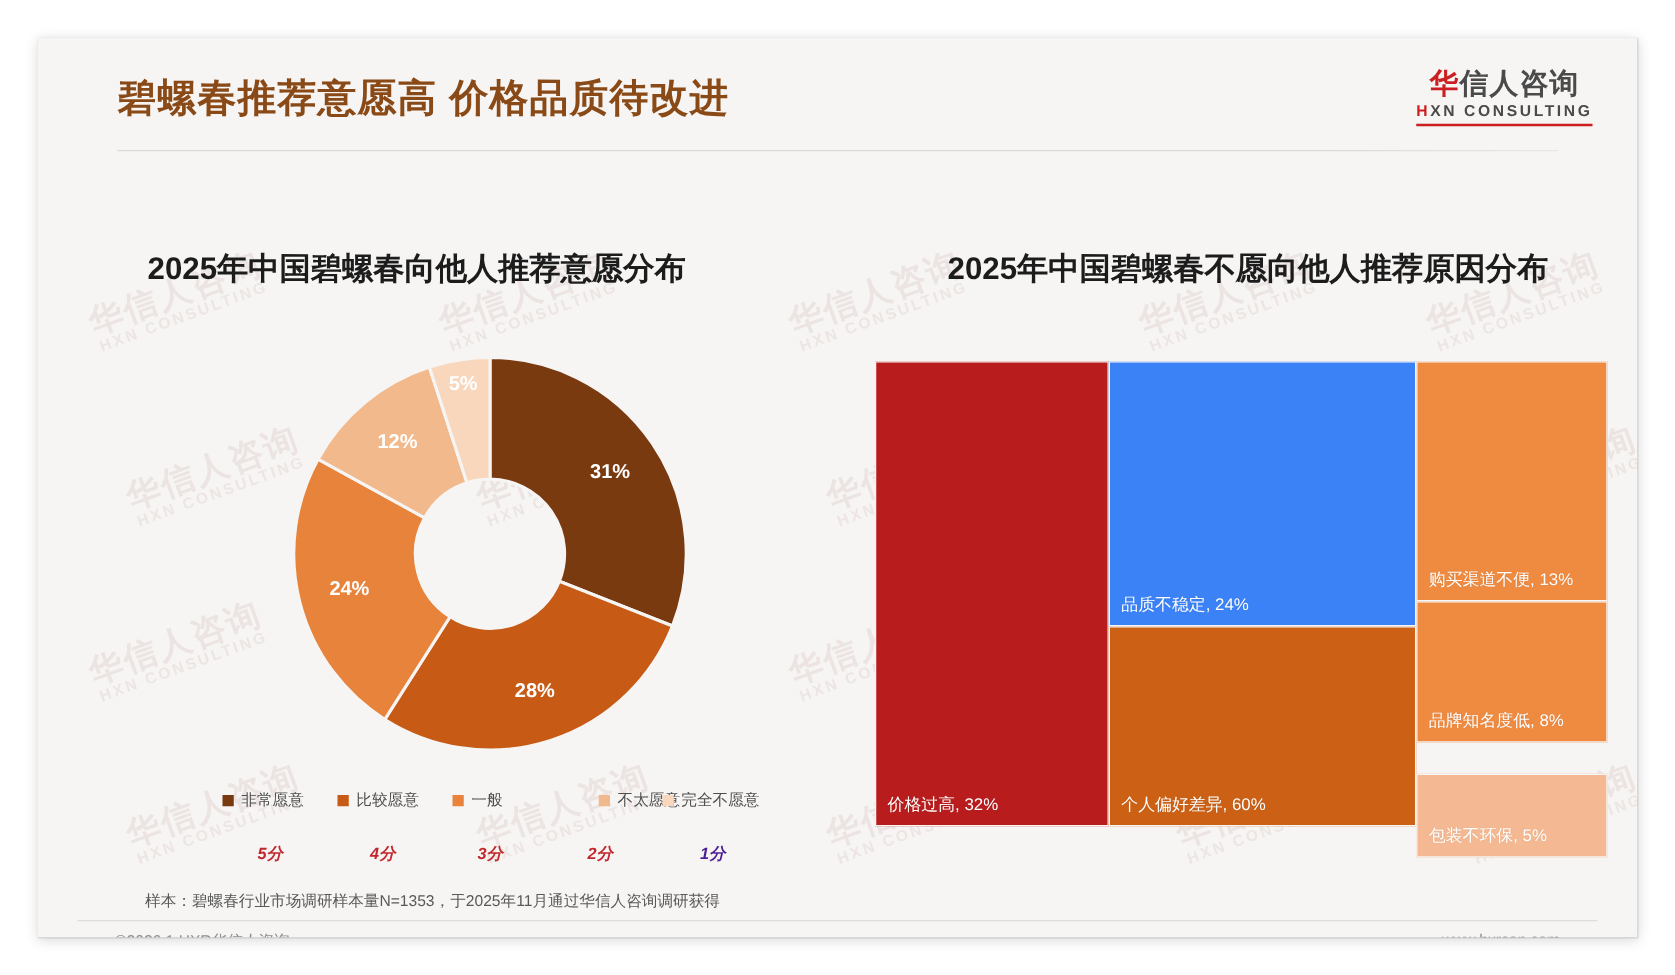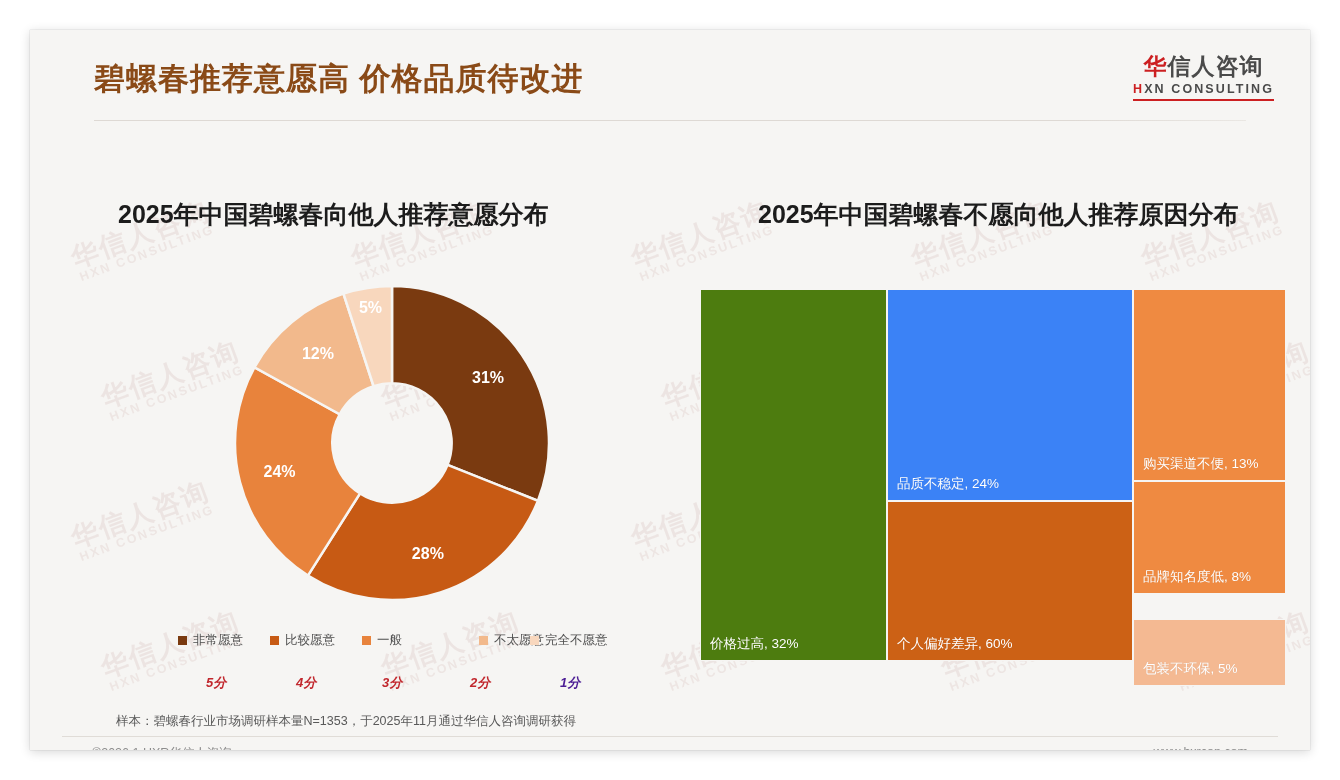--- a/index.html
+++ b/index.html
@@ -263,21 +263,21 @@
 
   <div id="scores">
       <div class="score-item" style="left: 28px; color: rgb(193, 39, 45);">5分</div>
       <div class="score-item" style="left: 118px; color: rgb(193, 39, 45);">4分</div>
       <div class="score-item" style="left: 204px; color: rgb(193, 39, 45);">3分</div>
       <div class="score-item" style="left: 292px; color: rgb(193, 39, 45);">2分</div>
       <div class="score-item" style="left: 382px; color: #4c1d95;">1分</div>
     </div>
 
   <div id="treemap">
-      <div class="tm-cell" style="left: 0px; top: 0px; width: 187px; height: 372px; background: #4d7c0f;">
+      <div class="tm-cell" style="left: 0px; top: 0px; width: 187px; height: 372px; background: #b91c1c;">
         <div class="tm-label">价格过高, 32%</div>
       </div>
       <div class="tm-cell" style="left: 187px; top: 0px; width: 246px; height: 212px; background: #3b82f6;">
         <div class="tm-label">品质不稳定, 24%</div>
       </div>
       <div class="tm-cell" style="left: 187px; top: 212px; width: 246px; height: 160px; background: rgb(204, 97, 21);">
         <div class="tm-label">个人偏好差异, 60%</div>
       </div>
       <div class="tm-cell" style="left: 433px; top: 0px; width: 153px; height: 192px; background: rgb(239, 138, 65);">
         <div class="tm-label">购买渠道不便, 13%</div>

